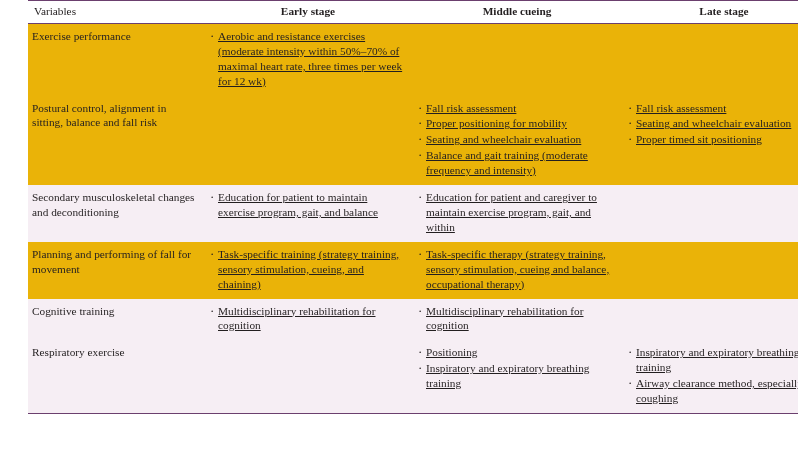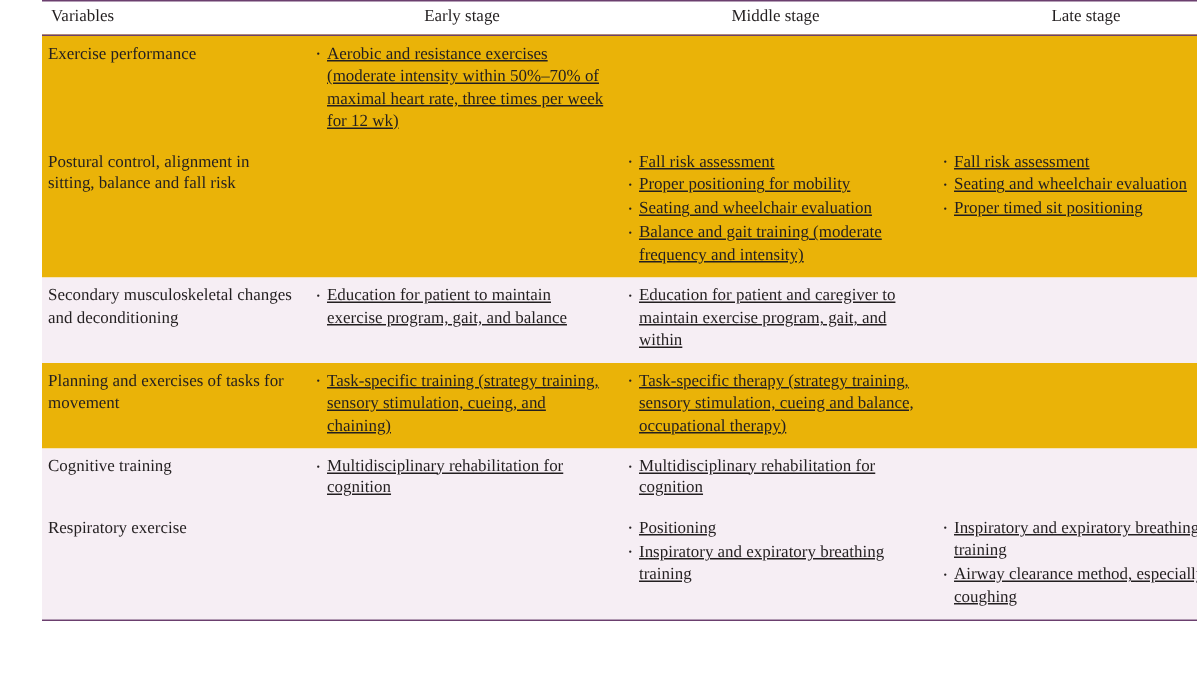--- a/index.html
+++ b/index.html
@@ -40,20 +40,21 @@
     border-top: 1.4px solid #6b3f6e;
     border-bottom: 0.9px solid #6b3f6e;
     vertical-align: bottom;
     background: #ffffff;
   }
   thead th.hdr-left {
     text-align: left;
   }
   thead th.hdr-center {
     text-align: center;
+    font-weight: bold;
   }
   tbody td {
     padding: 5px 7px 6px 6px;
     vertical-align: top;
     text-align: left;
   }
   tbody tr.shaded td {
     background: #f6eef4;
   }
   tbody tr.plain td {
@@ -95,21 +96,21 @@
     <colgroup>
       <col class="c0">
         <col class="c1">
         <col class="c2">
         <col class="c3">
     </colgroup>
     <thead>
       <tr>
         <th class="hdr-left">Variables</th>
         <th class="hdr-center">Early stage</th>
-        <th class="hdr-center">Middle stage</th>
+        <th class="hdr-center">Middle cueing</th>
         <th class="hdr-center">Late stage</th>
       </tr>
     </thead>
     <tbody id="table-body">
         <tr class="plain">
           <td class="varcell">Exercise performance</td>
           <td>
             <ul class="bullets">
               <li>Aerobic and resistance exercises (moderate intensity within 50%–70% of maximal heart rate, three times per week for 12 wk)</li>
             </ul>
@@ -152,21 +153,21 @@
           <td>
             <ul class="bullets">
               <li>Education for patient and caregiver to maintain exercise program, gait, and within</li>
             </ul>
           </td>
           <td>
             <div class="cell-empty">&nbsp;</div>
           </td>
         </tr>
         <tr class="plain">
-          <td class="varcell">Planning and exercises of tasks for movement</td>
+          <td class="varcell">Planning and performing of fall for movement</td>
           <td>
             <ul class="bullets">
               <li>Task-specific training (strategy training, sensory stimulation, cueing, and chaining)</li>
             </ul>
           </td>
           <td>
             <ul class="bullets">
               <li>Task-specific therapy (strategy training, sensory stimulation, cueing and balance, occupational therapy)</li>
             </ul>
           </td>

